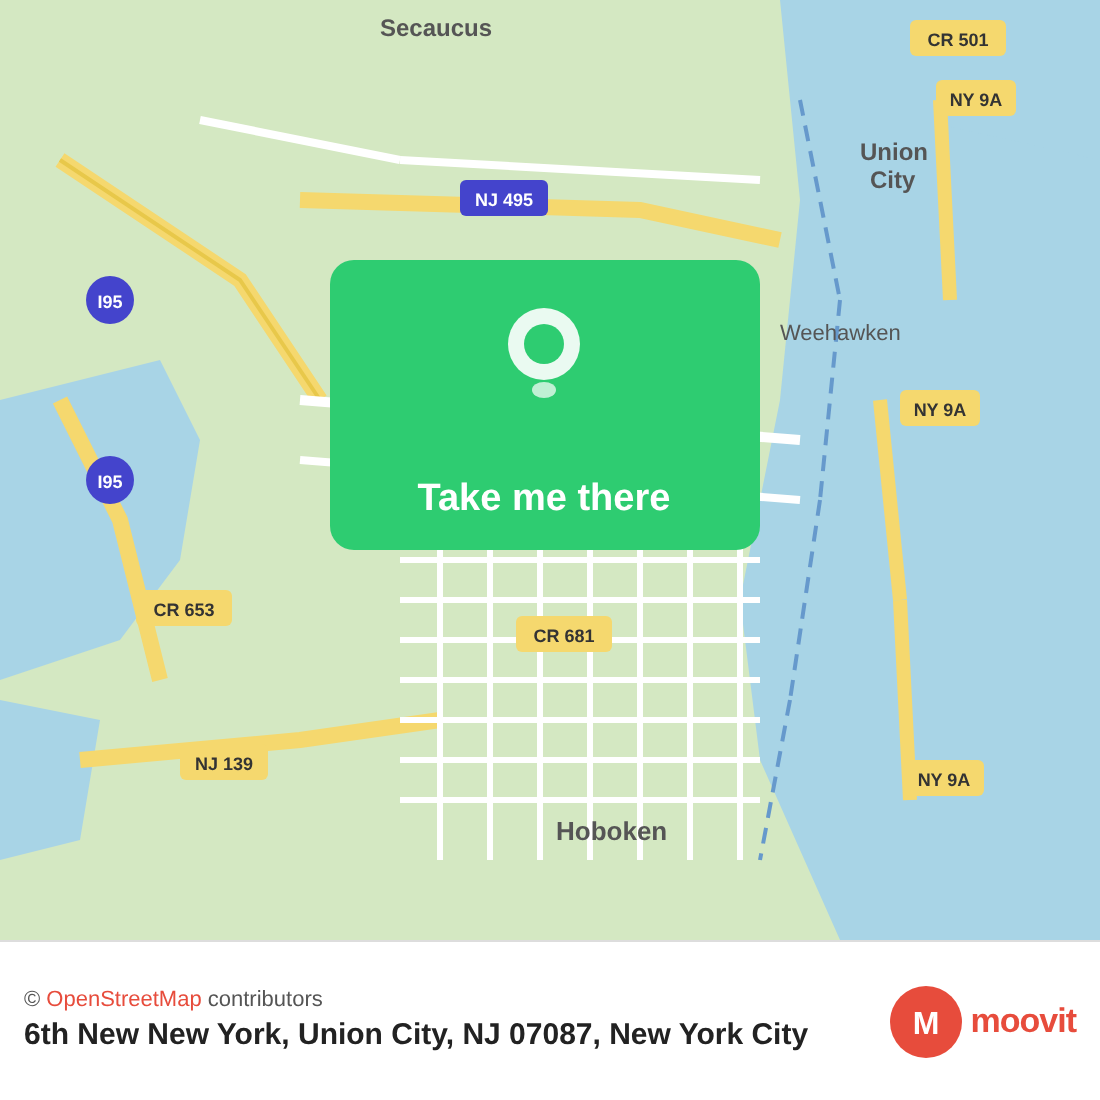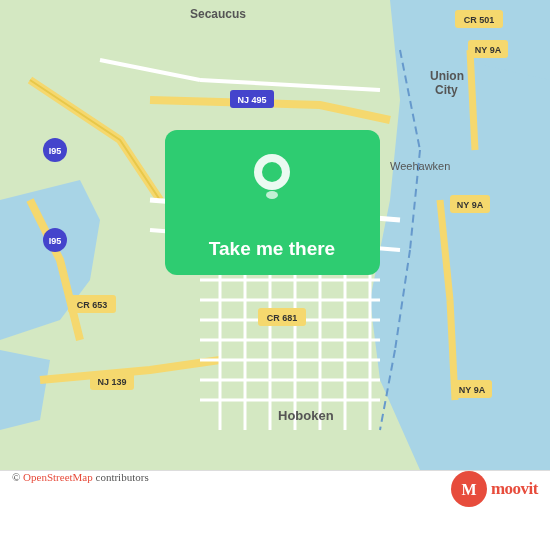--- a/index.html
+++ b/index.html
@@ -18,25 +18,24 @@
       overflow: hidden;
       background-color: #e8f0e8;
     }
 
     
     #bottom-bar {
       width: 550px;
       height: 80px;
       background: #fff;
       display: flex;
-      align-items: flex-start;
+      align-items: center;
       padding: 0 12px;
       border-top: 1px solid #ddd;
       position: relative;
-      font-family: Liberation Serif, serif;
     }
 
     .bottom-text-area {
       flex: 1;
       display: flex;
       flex-direction: column;
     }
 
     .address-line {
       font-size: 15px;
@@ -176,20 +175,21 @@
 
     <text x="272" y="255" font-size="19" text-anchor="middle" fill="white" font-weight="bold">Take me there</text>
   </svg>
 </div>
 
 <div id="bottom-bar">
   <div class="bottom-text-area">
     <div class="osm-credit">
       <span>© </span><span style="color:#e74c3c;">OpenStreetMap</span><span> contributors</span>
     </div>
+    <div class="address-line">6th New New York, Union City, NJ 07087, New York City</div>
   </div>
   <div class="moovit-logo">
     <svg class="moovit-icon" viewBox="0 0 36 36" xmlns="http://www.w3.org/2000/svg">
       <circle cx="18" cy="18" r="18" fill="#e74c3c"></circle>
       <text x="18" y="24" font-size="16" text-anchor="middle" fill="white" font-weight="bold">M</text>
     </svg>
     <span class="moovit-text">moovit</span>
   </div>
 </div>
 

